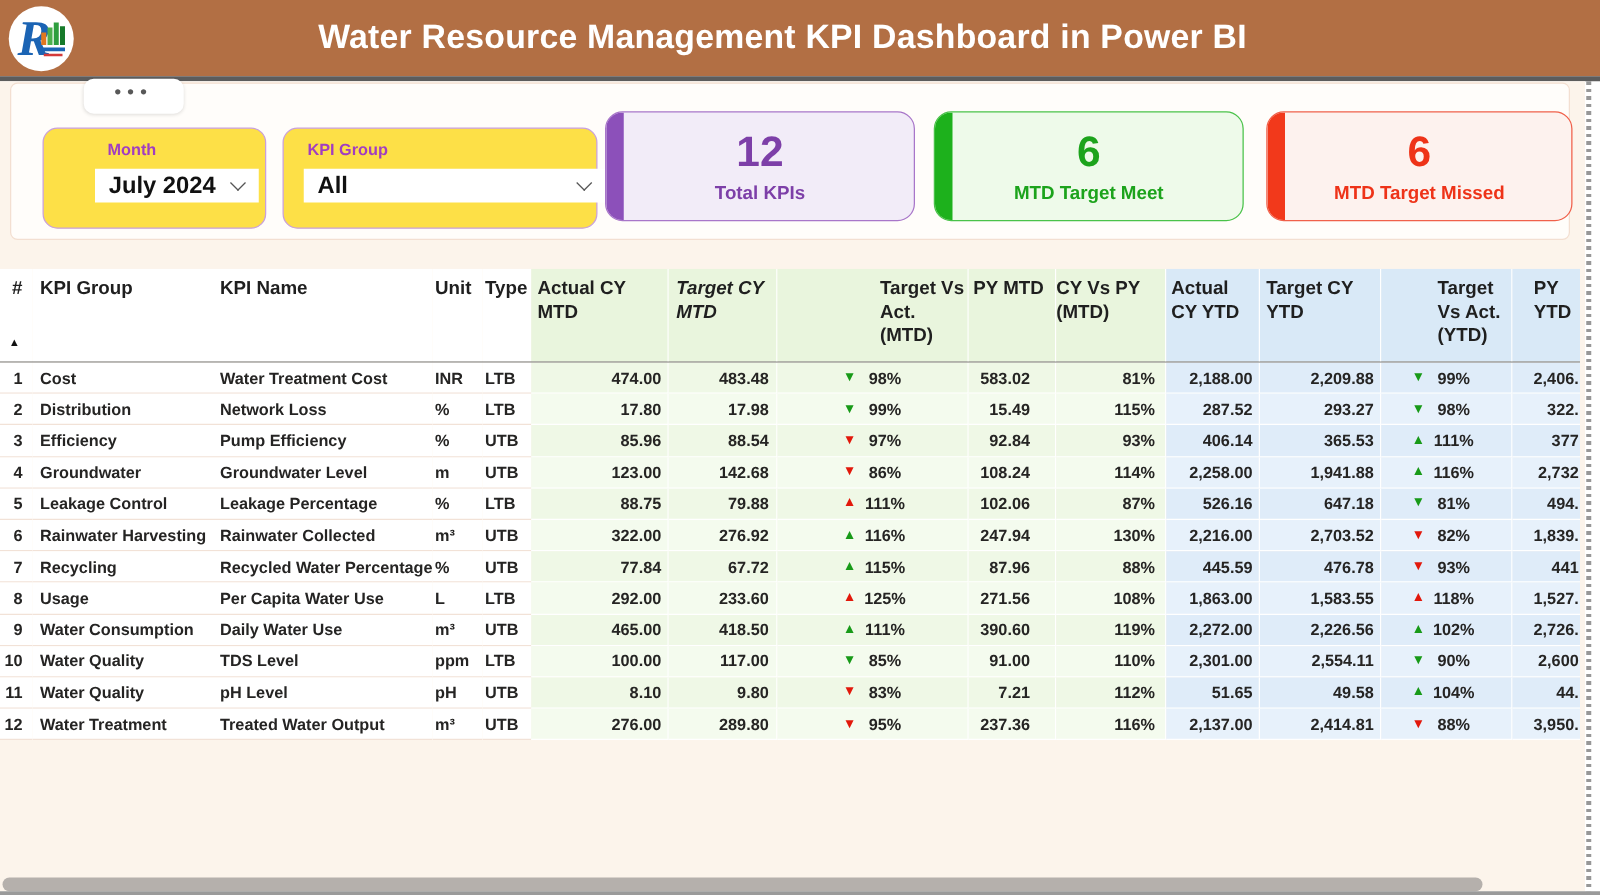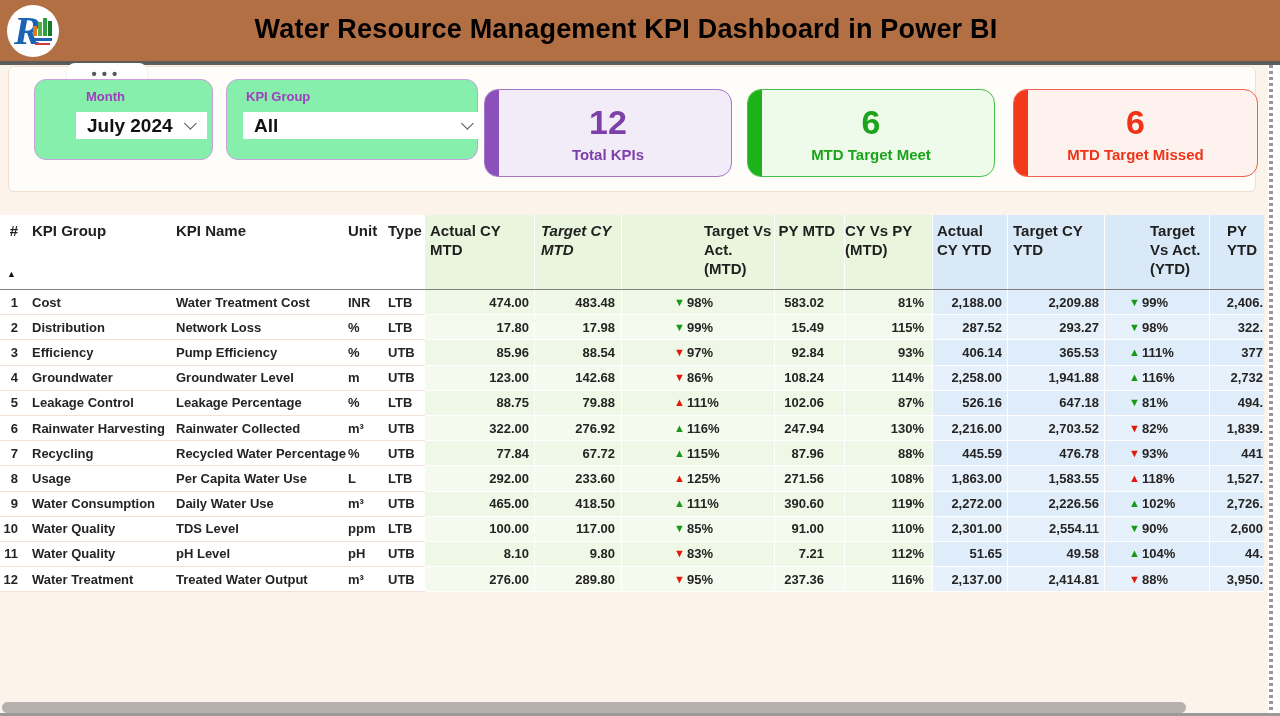--- a/index.html
+++ b/index.html
@@ -7,40 +7,40 @@
               font-family:"Liberation Sans", sans-serif; }
   .screen { position:relative; width:1280px; height:716px; background:#fff; }
 
   
   .topbar { position:absolute; left:0; top:0; width:1280px; height:61px;
             background:#b26f44; }
   .topbar-line { position:absolute; left:0; top:61px; width:1280px; height:4px;
                  background:#5c5c5c; }
   .logo-wrap { position:absolute; left:6px; top:4px; width:54px; height:54px; }
   .title { position:absolute; left:0; top:14px; width:1252px; text-align:center;
-           color:#000000; font-size:27px; font-weight:bold; letter-spacing:0.2px; }
+           color:#ffffff; font-size:27px; font-weight:bold; letter-spacing:0.2px; }
 
   
   .canvas { position:absolute; left:0; top:65px; width:1268px; height:648px;
             background:#fcf4eb; }
   .dashed-edge { position:absolute; left:1269px; top:65px; width:4px; height:648px;
                  background:repeating-linear-gradient(180deg,#979797 0 3px,#ffffff 3px 6px); }
   .bottom-strip { position:absolute; left:0; top:713px; width:1280px; height:3px;
                   background:#9a9a9a; }
 
   
   .filter-panel { position:absolute; left:8px; top:1px; width:1248px; height:126px;
                   background:#fffdfa; border:1px solid #f3dfd1; border-radius:6px; }
   .dots-pill { position:absolute; left:58px; top:-4px; width:80px; height:28px;
                background:#ffffff; border-radius:8px; box-shadow:0 1px 3px rgba(0,0,0,.12);
                display:flex; align-items:center; justify-content:center; }
   .dots-pill span { color:#585858; font-size:15px; font-weight:bold; letter-spacing:5px;
                     line-height:10px; padding-bottom:6px;}
 
-  .slicer { position:absolute; top:12px; height:81px; background:#86efac;
+  .slicer { position:absolute; top:35px; height:81px; background:#fde047;
             border:1.5px solid #c9a0dc; border-radius:12px; }
   .slicer.month { left:25px;  width:179px; }
   .slicer.kpi   { left:217px; width:252px; }
   .slicer-label { position:absolute; top:9px; color:#a13dc1; font-size:13px; font-weight:bold; }
   .slicer.month .slicer-label { left:51px; }
   .slicer.kpi   .slicer-label { left:19px; }
   .dropdown { position:absolute; top:32px; height:27px; background:#ffffff;
               display:flex; align-items:center; justify-content:space-between;
               padding:0 10px 0 11px; }
   .slicer.month .dropdown { left:41px; width:131px; }
@@ -110,21 +110,21 @@
   .t-header .c9  { justify-content:flex-end; padding-right:9px; }
   .t-header .c11 { padding-left:4px; }
   .t-header .c12 { padding-left:5px; }
   .t-header .c14 { padding-left:17px; }
   .hdr-box-mtd { margin-left:auto; width:70px; }
   .hdr-box-ytd { margin-left:auto; width:56px; margin-right:3px; }
 
   .pct { justify-content:flex-end; }
   .c8.pct  { padding-right:45px; }
   .c13.pct { padding-right:25px; }
-  .pct .pval { display:inline-block; min-width:42px; text-align:left; }
+  .pct .pval { display:inline-block; min-width:42px; text-align:center; }
   .tri { font-size:11px; line-height:11px; margin-right:2px; }
   .tri.good { color:#189a18; }
   .tri.bad  { color:#e2180b; }
   .sort-arrow { position:absolute; left:7px; bottom:5px; font-size:9px; color:#111; }
 
   
   .hscroll-thumb { position:absolute; left:2px; top:637px; width:1184px; height:11px;
                    background:#b5b0ac; border-radius:6px; }
 </style>
 </head>

